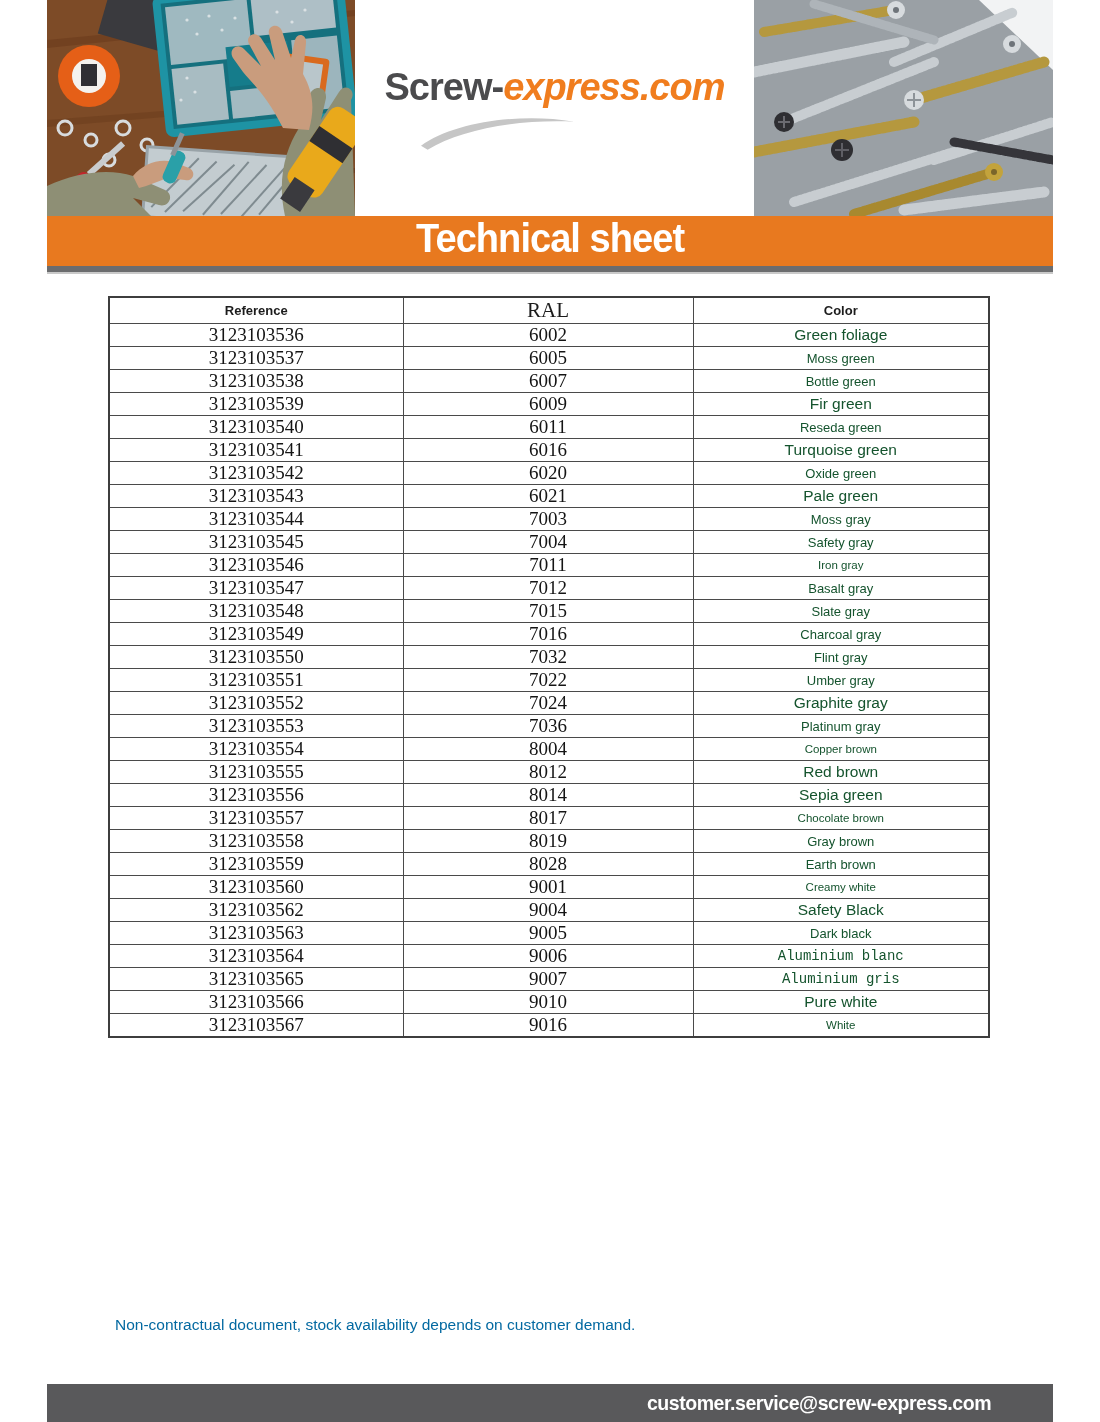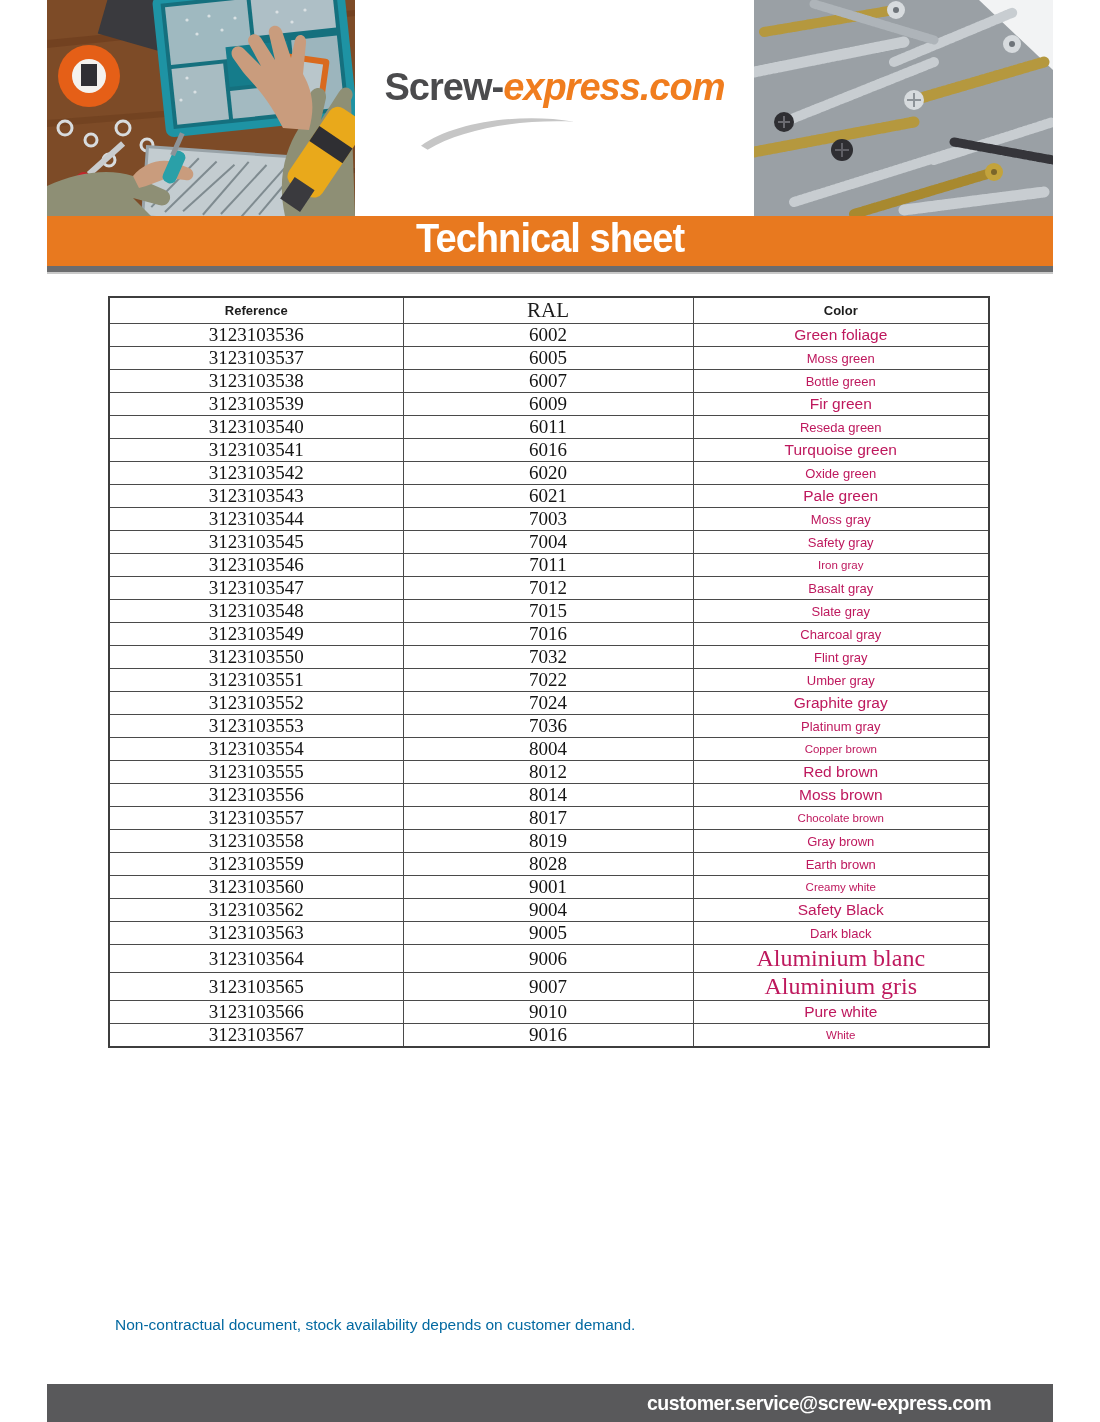--- a/index.html
+++ b/index.html
@@ -29,25 +29,25 @@
   table.color-table { position:absolute; left:108px; top:296px; width:880px;
                       border-collapse:collapse; table-layout:fixed; }
   table.color-table th, table.color-table td {
       border:1px solid #4a4a4a; text-align:center; vertical-align:middle; padding:0;
       overflow:hidden; white-space:nowrap; }
   table.color-table { border:2px solid #3e3e3e; }
   th.th-sans  { height:26px; font-size:13px; font-weight:bold; font-family:"Liberation Sans",sans-serif; }
   th.th-serif { height:26px; font-size:21px; font-weight:normal; font-family:"Liberation Serif",serif; }
   td { height:23px; }
   td.cell-ref, td.cell-ral { font-family:"Liberation Serif",serif; font-size:19px; color:#141414; }
-  td.cell-color { font-family:"Liberation Sans",sans-serif; color:#be185d;margin-left:47px; }
+  td.cell-color { font-family:"Liberation Sans",sans-serif; color:#14532d;margin-left:47px; }
   td.cell-color.style-lg    { font-size:15.5px; }
   td.cell-color.style-md    { font-size:13px; }
   td.cell-color.style-sm    { font-size:11.5px; }
-  td.cell-color.style-serif { font-family:Liberation Serif, serif; font-size:24px;text-align:center; }
+  td.cell-color.style-serif { font-family:Liberation Mono, monospace; font-size:14px;text-align:center; }
   col.c-ref { width:294px; } col.c-ral { width:290px; } col.c-color { width:296px; }
 
   
   .note { position:absolute; left:115px; top:1316px; font-size:15.5px; color:#0369a1; }
   .footer { position:absolute; left:47px; top:1384px; width:1006px; height:38px;
             background:var(--footer-gray,#59595b); display:flex; align-items:center; justify-content:flex-end; }
   .footer .email { color:#fff; font-weight:bold; font-size:21px; letter-spacing:-0.5px;
                    margin-right:62px; transform:scaleX(.93); transform-origin:right center; display:inline-block; }
 </style>
 </head>
@@ -305,21 +305,21 @@
           <td class="cell-color style-sm">Copper brown</td>
         </tr>
         <tr>
           <td class="cell-ref">3123103555</td>
           <td class="cell-ral">8012</td>
           <td class="cell-color style-lg">Red brown</td>
         </tr>
         <tr>
           <td class="cell-ref">3123103556</td>
           <td class="cell-ral">8014</td>
-          <td class="cell-color style-lg">Moss brown</td>
+          <td class="cell-color style-lg">Sepia green</td>
         </tr>
         <tr>
           <td class="cell-ref">3123103557</td>
           <td class="cell-ral">8017</td>
           <td class="cell-color style-sm">Chocolate brown</td>
         </tr>
         <tr>
           <td class="cell-ref">3123103558</td>
           <td class="cell-ral">8019</td>
           <td class="cell-color style-md">Gray brown</td>

